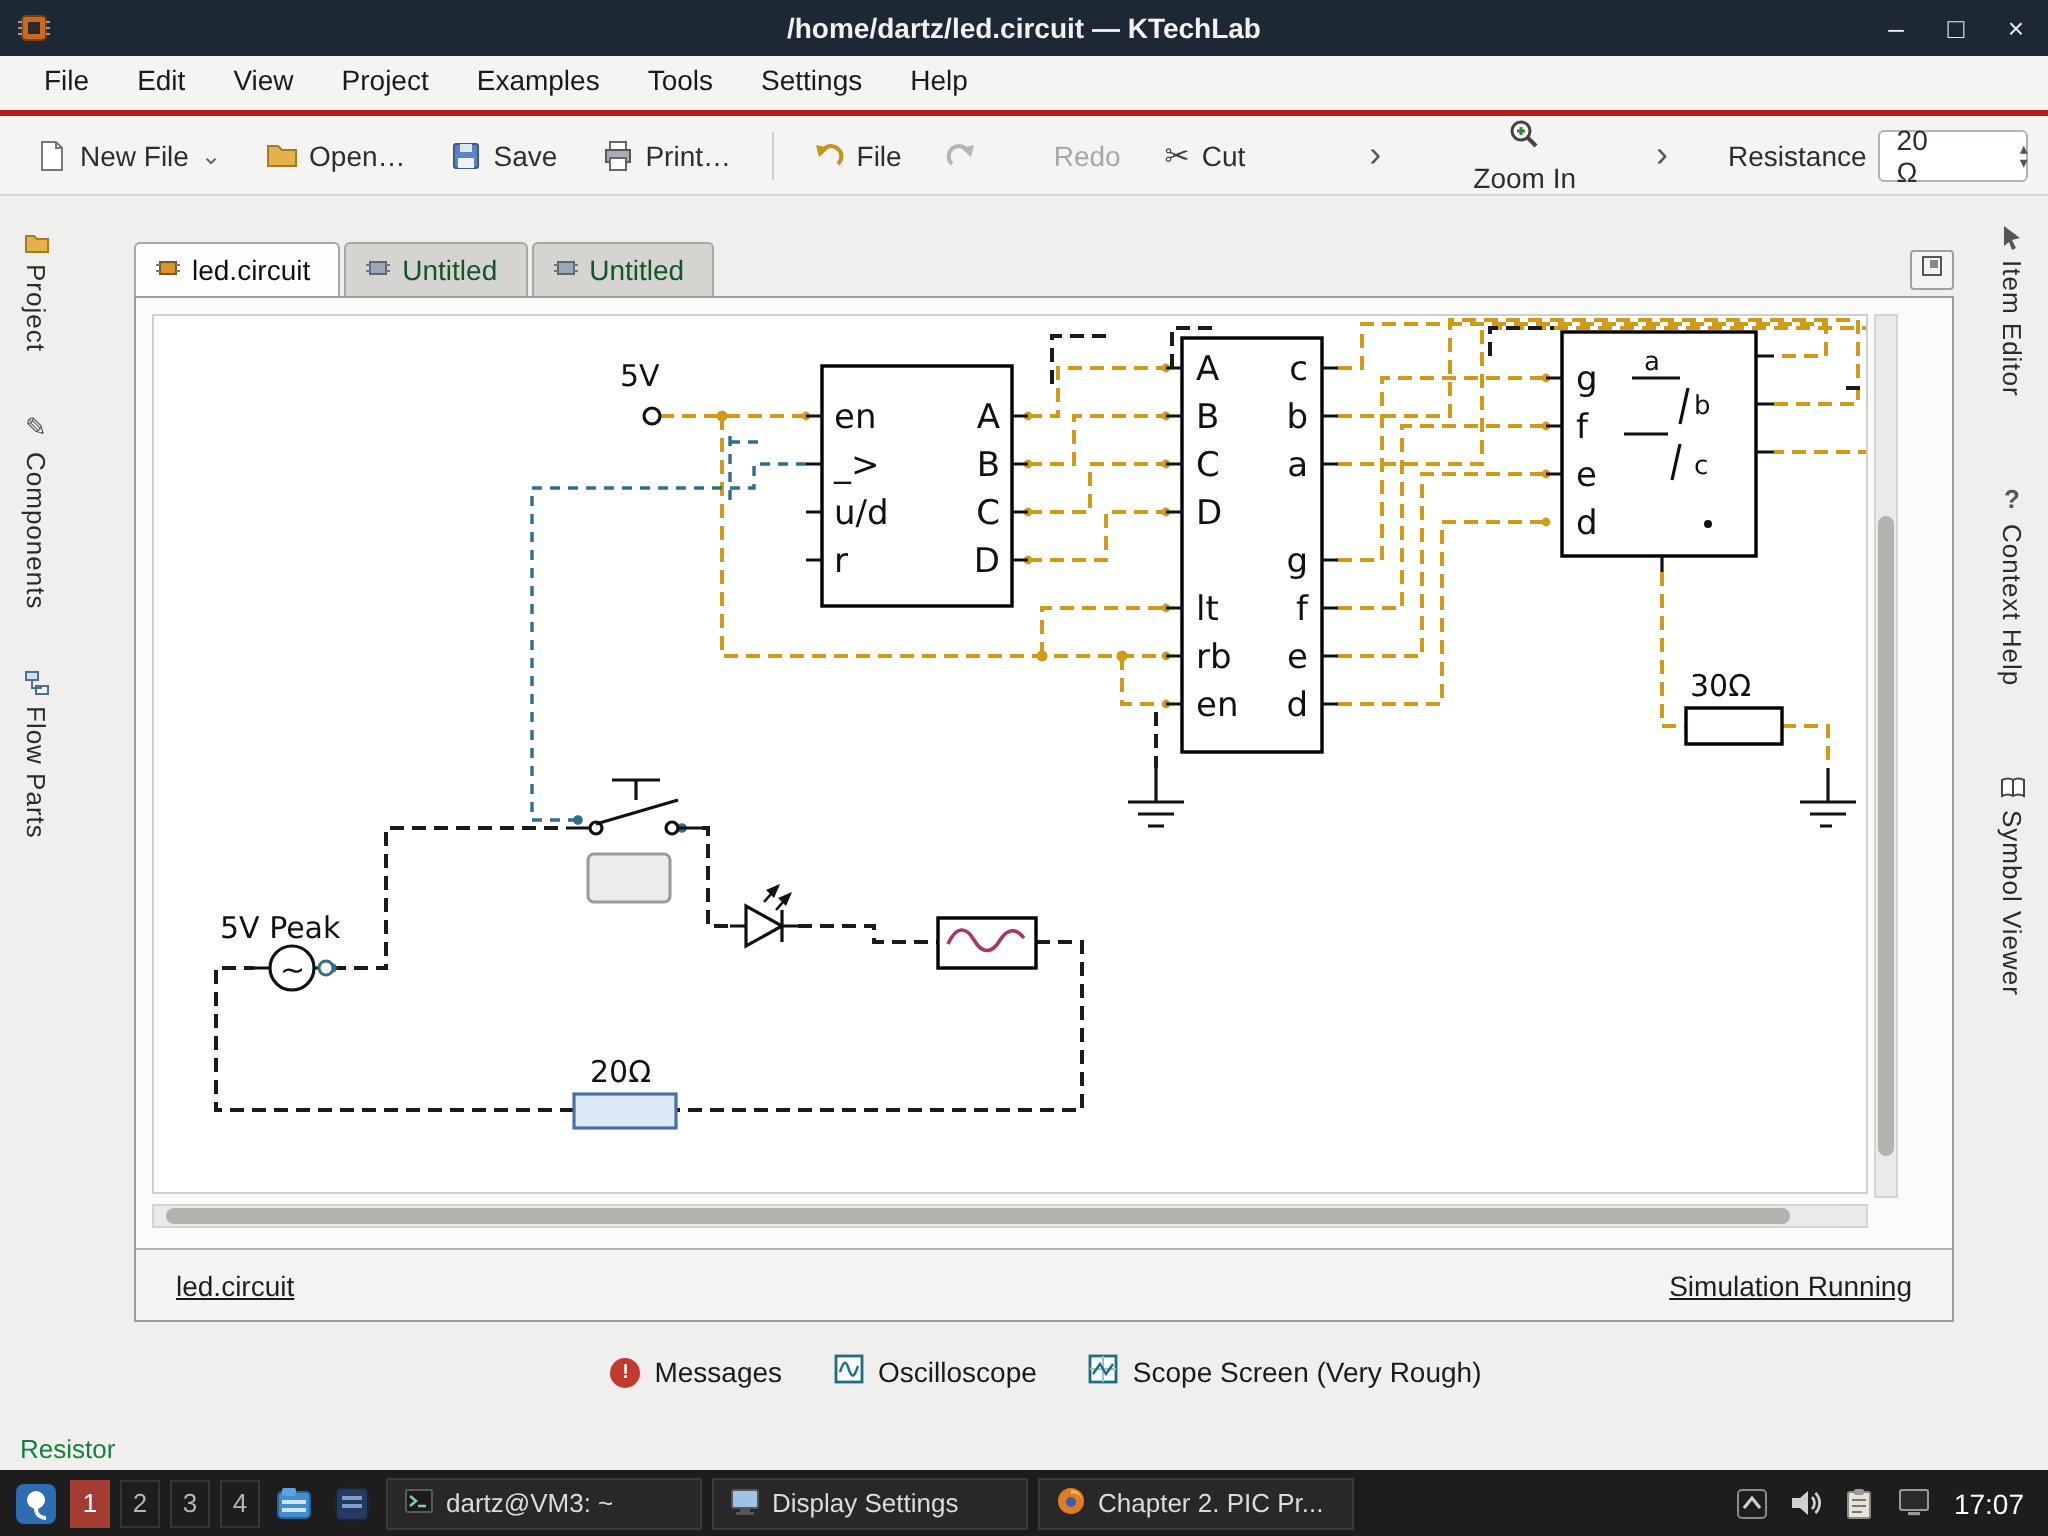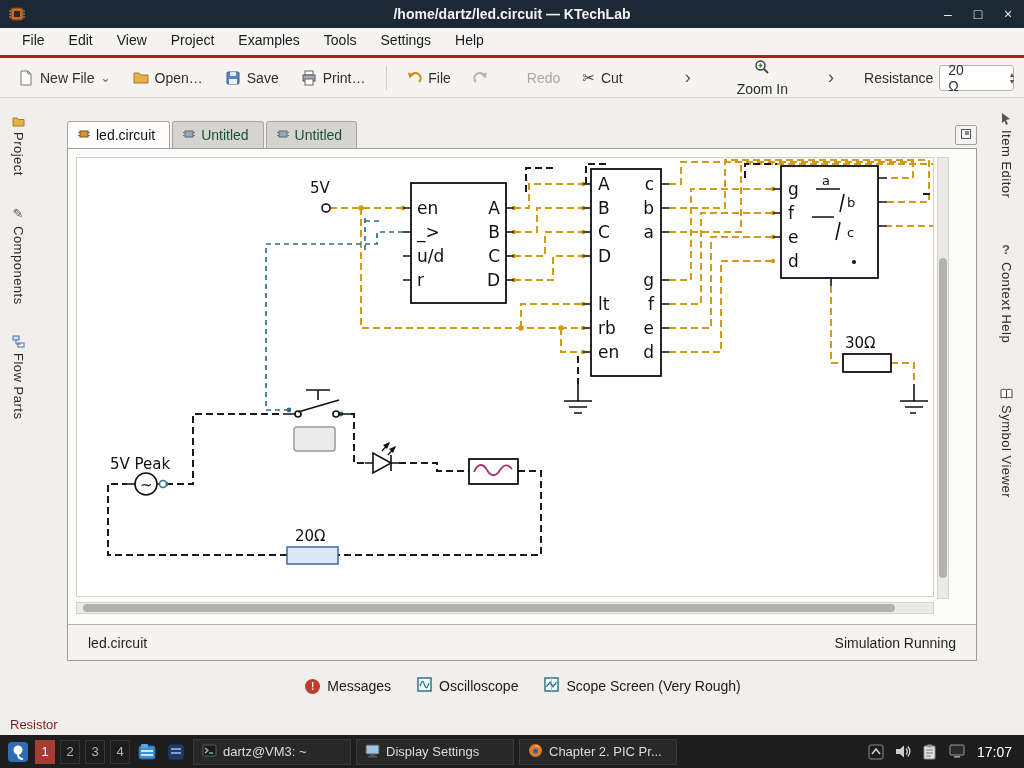--- a/index.html
+++ b/index.html
@@ -37,35 +37,35 @@
   .vtext { writing-mode:vertical-rl; font-size:13px; color:#2b2b2b; letter-spacing:0.5px; }
   .strip-icon { font-size:13px; color:#555; }
   .strip-icon svg { display:block; }
 
   .center { flex:1 1 auto; display:flex; flex-direction:column; padding-top:22px; min-width:0;align-items:center; }
   .tabrow { display:flex; align-items:flex-end; width:910px; margin-left:20px; height:28px; }
   .doctab { display:flex; align-items:center; gap:6px; padding:5px 14px 5px 10px; font-size:14px; background:#d6d4d1; border:1px solid #a8a6a3; border-bottom:none; margin-right:2px; border-radius:3px 3px 0 0; color:#14532d; }
   .doctab.active { background:#fdfdfd; color:#111; position:relative; }
   .panel-btn { margin-left:auto; width:22px; height:20px; border:1px solid #a0a0a0; background:#f5f4f2; display:flex; align-items:center; justify-content:center; border-radius:2px; margin-bottom:3px; }
 
-  .frame { width:910px; margin-left:20px; border:1px solid #9e9c99; background:#fbfbfa; }
+  .frame { width:910px; margin-left:20px; border:1px solid #9e9c99; background:#fbfbfa;text-decoration:underline; }
   .canvas-row { display:flex; padding:8px 0 0 8px; }
   .canvas { width:858px; height:440px; background:#ffffff; border:1px solid #cfcfcf; position:relative; overflow:hidden; }
   .canvas svg { position:absolute; left:0; top:0; }
   .vscroll { width:12px; height:442px; background:#eceae8; border:1px solid #d5d3d0; margin-left:3px; position:relative; }
   .vscroll .thumb { position:absolute; left:1px; width:8px; top:100px; height:320px; background:#b4b2af; border-radius:4px; }
   .hscroll { height:12px; width:858px; margin:3px 0 0 8px; background:#eceae8; border:1px solid #d5d3d0; position:relative; }
   .hscroll .thumb { position:absolute; top:1px; left:6px; width:812px; height:8px; background:#b4b2af; border-radius:4px; }
   .framestatus { border-top:1px solid #b3b1ae; margin-top:10px; height:36px; display:flex; align-items:center; justify-content:space-between; padding:0 20px; font-size:14px; color:#1f1f1f; background:#f4f3f1; }
 
   .dockrow { display:flex; gap:26px; margin:16px 0 0 22px; font-size:14px; align-items:center; }
   .dock-item { display:flex; align-items:center; gap:7px; }
   .dock-badge { width:15px; height:15px; border-radius:50%; background:#c13a2e; color:#fff; font-size:10px; font-weight:bold; display:flex; align-items:center; justify-content:center; }
 
-  .appstatus { height:22px; display:flex; align-items:center; padding-left:10px; font-size:13px; color:#7f1d1d; background:#f0efed; flex:0 0 auto; }
+  .appstatus { height:22px; display:flex; align-items:center; padding-left:10px; font-size:13px; color:#15803d; background:#f0efed; flex:0 0 auto; }
 
   
   .taskbar { height:33px; background:#1d1d1d; display:flex; align-items:center; padding:0 6px; gap:5px; flex:0 0 auto; }
   .tb-launch { width:24px; height:24px; display:flex; align-items:center; justify-content:center; }
   .ws { width:20px; height:24px; display:flex; align-items:center; justify-content:center; font-size:13px; color:#b5b5b5; border:1px solid #353535; }
   .ws.active { background:#a33c32; color:#fff; border-color:#a33c32; }
   .task { height:26px; display:flex; align-items:center; gap:6px; padding:0 8px; background:#282828; border:1px solid #3a3a3a; color:#dcdcdc; font-size:13px; width:158px; overflow:hidden; }
   .task span { white-space:nowrap; overflow:hidden; text-overflow:ellipsis;text-align:center; }
   .task.active { background:#3d3d3d; border-bottom:2px solid #4a90d9; }
   .tb-ind { width:22px; height:22px; display:flex; align-items:center; justify-content:center; }

